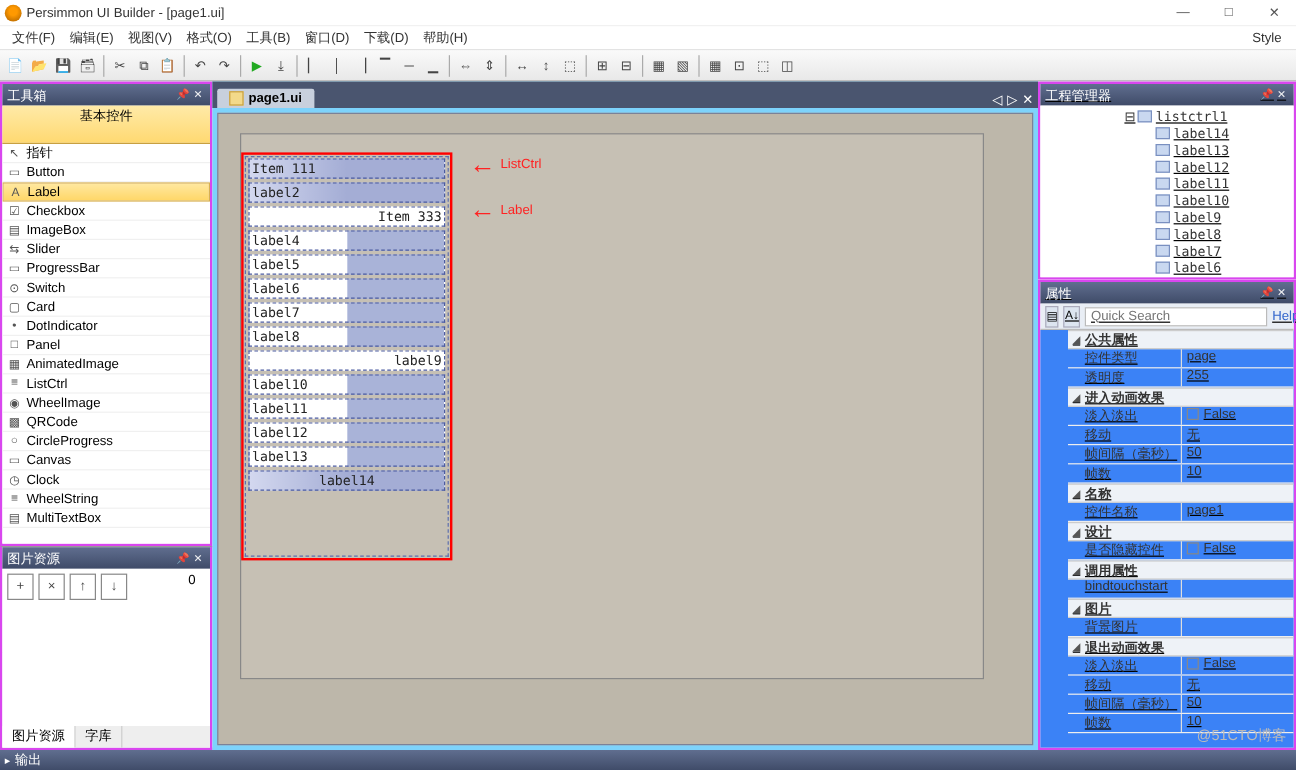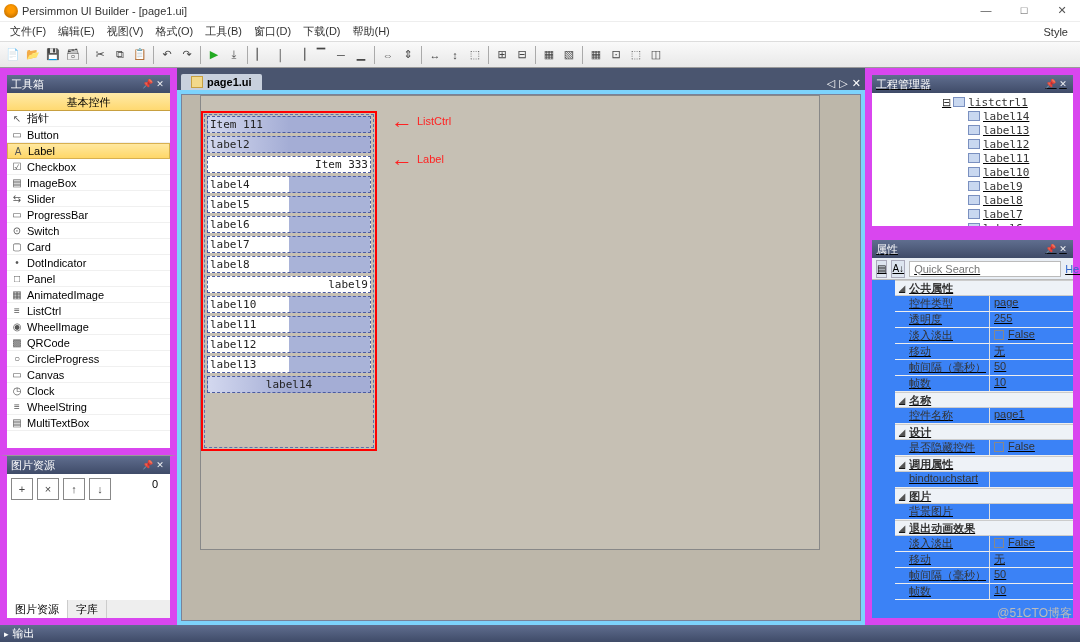--- a/index.html
+++ b/index.html
@@ -10,45 +10,45 @@
 .titlebar .winbtns { display: flex; gap: 10px; }
 .titlebar .winbtns span { width: 28px; text-align: center; color: #555; cursor: pointer; }
 .menubar { height: 20px; background: #fff; display: flex; align-items: center; padding: 0 4px; border-bottom: 1px solid #ddd; }
 .menubar .mitem { padding: 0 6px; color: #333; cursor: pointer; }
 .menubar .spacer { flex: 1; }
 .menubar .style { padding: 0 8px; color: #333; }
 .toolbar { height: 26px; background: linear-gradient(#fafafa,#e8e8e8); border-bottom: 1px solid #999; display: flex; align-items: center; padding: 0 4px; gap: 2px; }
 .toolbar .tb { width: 18px; height: 18px; display: flex; align-items: center; justify-content: center; color: #444; border: 1px solid transparent; cursor: pointer; }
 .toolbar .sep { width: 1px; height: 18px; background: #aaa; margin: 0 2px; }
 .middle { flex: 1; display: flex; min-height: 0; }
-.panel { background: #fff; border: 7px solid #d946ef; display: flex; flex-direction: column; }
+.panel { background: #fff; border: 2px solid #d946ef; display: flex; flex-direction: column; }
 .panel-hdr { height: 18px; background: linear-gradient(#606e8f,#3f4b68); color: #fff; display: flex; align-items: center; padding: 0 4px; font-size: 11px; }
 .panel-hdr .pt { flex: 1; }
 .panel-hdr .pb { width: 12px; text-align: center; cursor: pointer; font-size: 9px; opacity: 0.9; }
 .left-col { width: 177px; display: flex; flex-direction: column; }
 .toolbox { flex: 1; display: flex; flex-direction: column; min-height: 0; }
-.tab-strip { height: 18px; background: linear-gradient(#ffeaa8,#ffd971); text-align: center; line-height: 18px; border-bottom: 1px solid #c8a040; }
+.tab-strip { height: 32px; background: linear-gradient(#ffeaa8,#ffd971); text-align: center; line-height: 18px; border-bottom: 1px solid #c8a040; }
 .toolbox-list { flex: 1; overflow: hidden; background: #fff; }
 .tli { height: 16px; display: flex; align-items: center; padding: 0 4px; border-bottom: 1px solid #f0f0f0; cursor: pointer; gap: 4px; }
 .tli.sel { background: linear-gradient(#ffe8a0,#ffd768); border: 1px solid #d8b050; }
 .tli .ic { width: 12px; height: 12px; display: inline-flex; align-items: center; justify-content: center; font-size: 10px; color: #555; }
 .imgres { height: 170px; border-top: 1px solid #999; }
 .imgres-body { flex: 1; padding: 4px; display: flex; gap: 4px; background: #fff; }
 .sq { width: 22px; height: 22px; border: 1px solid #888; display: flex; align-items: center; justify-content: center; color: #444; cursor: pointer; }
 .imgres-count { flex: 1; text-align: right; padding-right: 8px; }
 .imgres-tabs { height: 18px; background: #eee; display: flex; }
 .imgres-tabs .t { padding: 0 8px; line-height: 18px; border-right: 1px solid #ccc; }
 .imgres-tabs .t.a { background: #fff; }
 .center { flex: 1; display: flex; flex-direction: column; background: #7dd3fc; min-width: 0; }
 .doc-tab-row { height: 22px; background: #4a556f; display: flex; align-items: flex-end; padding: 0 4px; }
 .doc-tab { background: #c8d0dd; padding: 2px 10px; border-radius: 2px 2px 0 0; display: flex; align-items: center; gap: 4px; font-weight: bold; }
 .doc-tab .di { width: 12px; height: 12px; background: #f3d98a; border: 1px solid #c8a040; }
 .doc-nav { margin-left: auto; color: #fff; display: flex; gap: 4px; font-size: 10px; }
 .canvas-wrap { flex: 1; background: #bdb7aa; margin: 4px; position: relative; overflow: hidden; border: 1px solid #7a8299; }
-.design { position: absolute; left: 18px; top: 0; width: 620px; height: 455px; background: #c6c0b4; border: 1px solid #888; }
+.design { position: absolute; left: 18px; top: 16px; width: 620px; height: 455px; background: #c6c0b4; border: 1px solid #888; }
 .listctrl { position: absolute; left: 0; top: 15px; width: 176px; height: 340px; border: 2px solid #f00; outline: 1px dashed #5d6fae; outline-offset: -4px; }
 .lab { margin: 3px 4px; height: 17px; border: 1px dashed #4b5ba0; background: #fff; display: flex; align-items: center; font-family: SimSun, monospace; font-size: 11px; color: #222; padding: 0 2px; position: relative; }
 .lab.blue { background: linear-gradient(to right, #d3d8ef 0%, #a4add5 50%, #a4add5 100%); }
 .lab.half { background: linear-gradient(to right, #fff 50%, #a9b3d8 50%); }
 .lab.right { justify-content: flex-end; }
 .lab.center { justify-content: center; }
 .anno { position: absolute; color: #f22; font-size: 16px;  display: flex; align-items: center; }
 .anno .arr { font-size: 22px; margin-right: 4px; }
 .right-col { width: 215px; display: flex; flex-direction: column; text-decoration: underline; }
 .proj { height: 165px; }
@@ -332,20 +332,21 @@
       <div class="prop-grid" id="prop-grid">
           <div class="pg-cat">公共属性</div>
           <div class="pg-row">
             <div class="k">控件类型</div>
             <div class="v">page</div>
           </div>
           <div class="pg-row">
             <div class="k">透明度</div>
             <div class="v">255</div>
           </div>
+          <div class="pg-cat">进入动画效果</div>
           <div class="pg-row">
             <div class="k">淡入淡出</div>
             <div class="v"><span class="cb"></span>False</div>
           </div>
           <div class="pg-row">
             <div class="k">移动</div>
             <div class="v">无</div>
           </div>
           <div class="pg-row">
             <div class="k">帧间隔（毫秒）</div>

